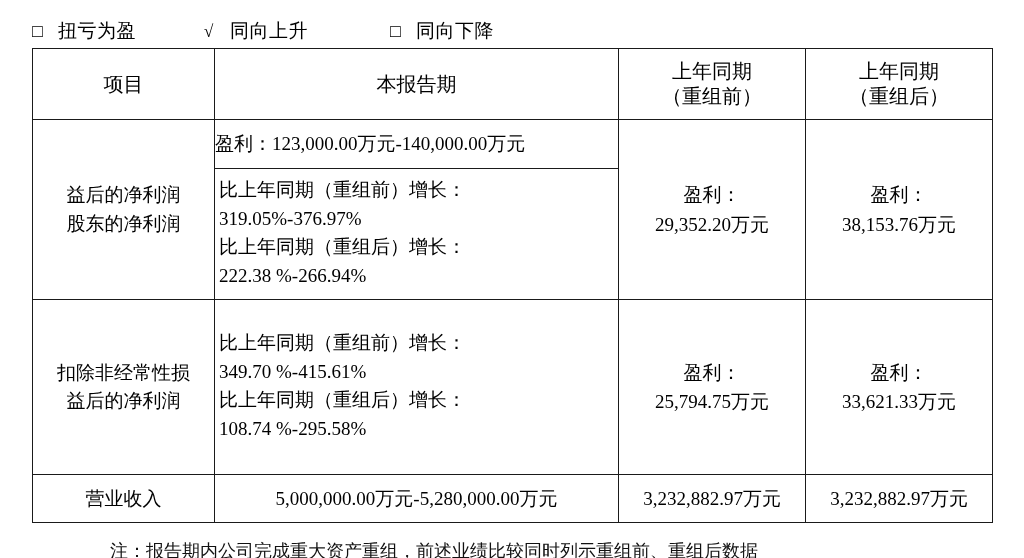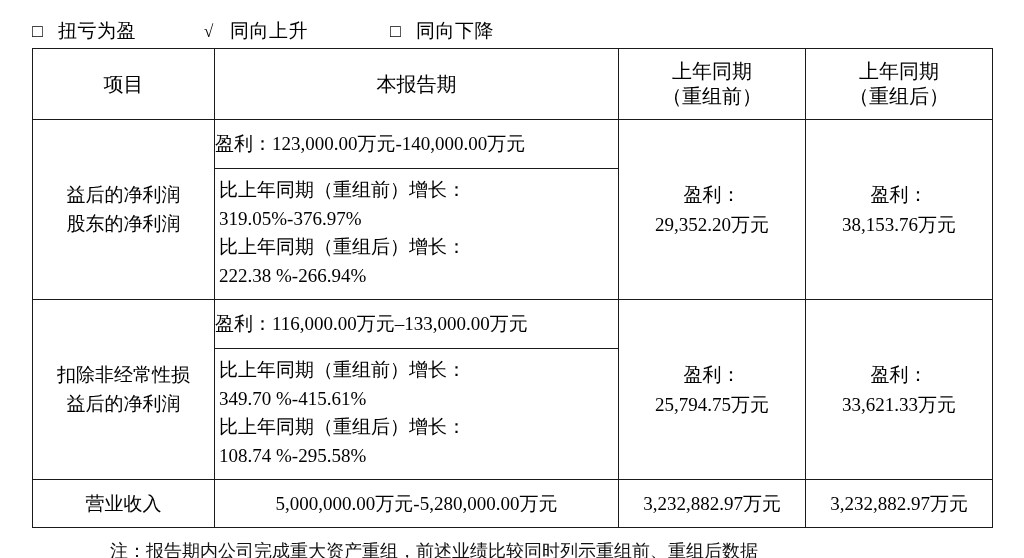--- a/index.html
+++ b/index.html
@@ -212,23 +212,20 @@
       </tr>
 
       <tr class="row-tall-2">
         <td class="item-label">
           <div>扣除非经常性损</div>
           <div>益后的净利润</div>
         </td>
         <td>
           <table class="inner">
             <tbody>
-                <tr class="top">
-              <td>盈利：116,000.00万元–133,000.00万元</td>
-            </tr>
             <tr class="bot">
               <td>
                 <div class="two-line">比上年同期（重组前）增长：</div>
                 <div class="two-line">349.70 %-415.61%</div>
                 <div class="two-line">比上年同期（重组后）增长：</div>
                 <div class="two-line">108.74 %-295.58%</div>
               </td>
             </tr>
           </tbody>
             </table>

